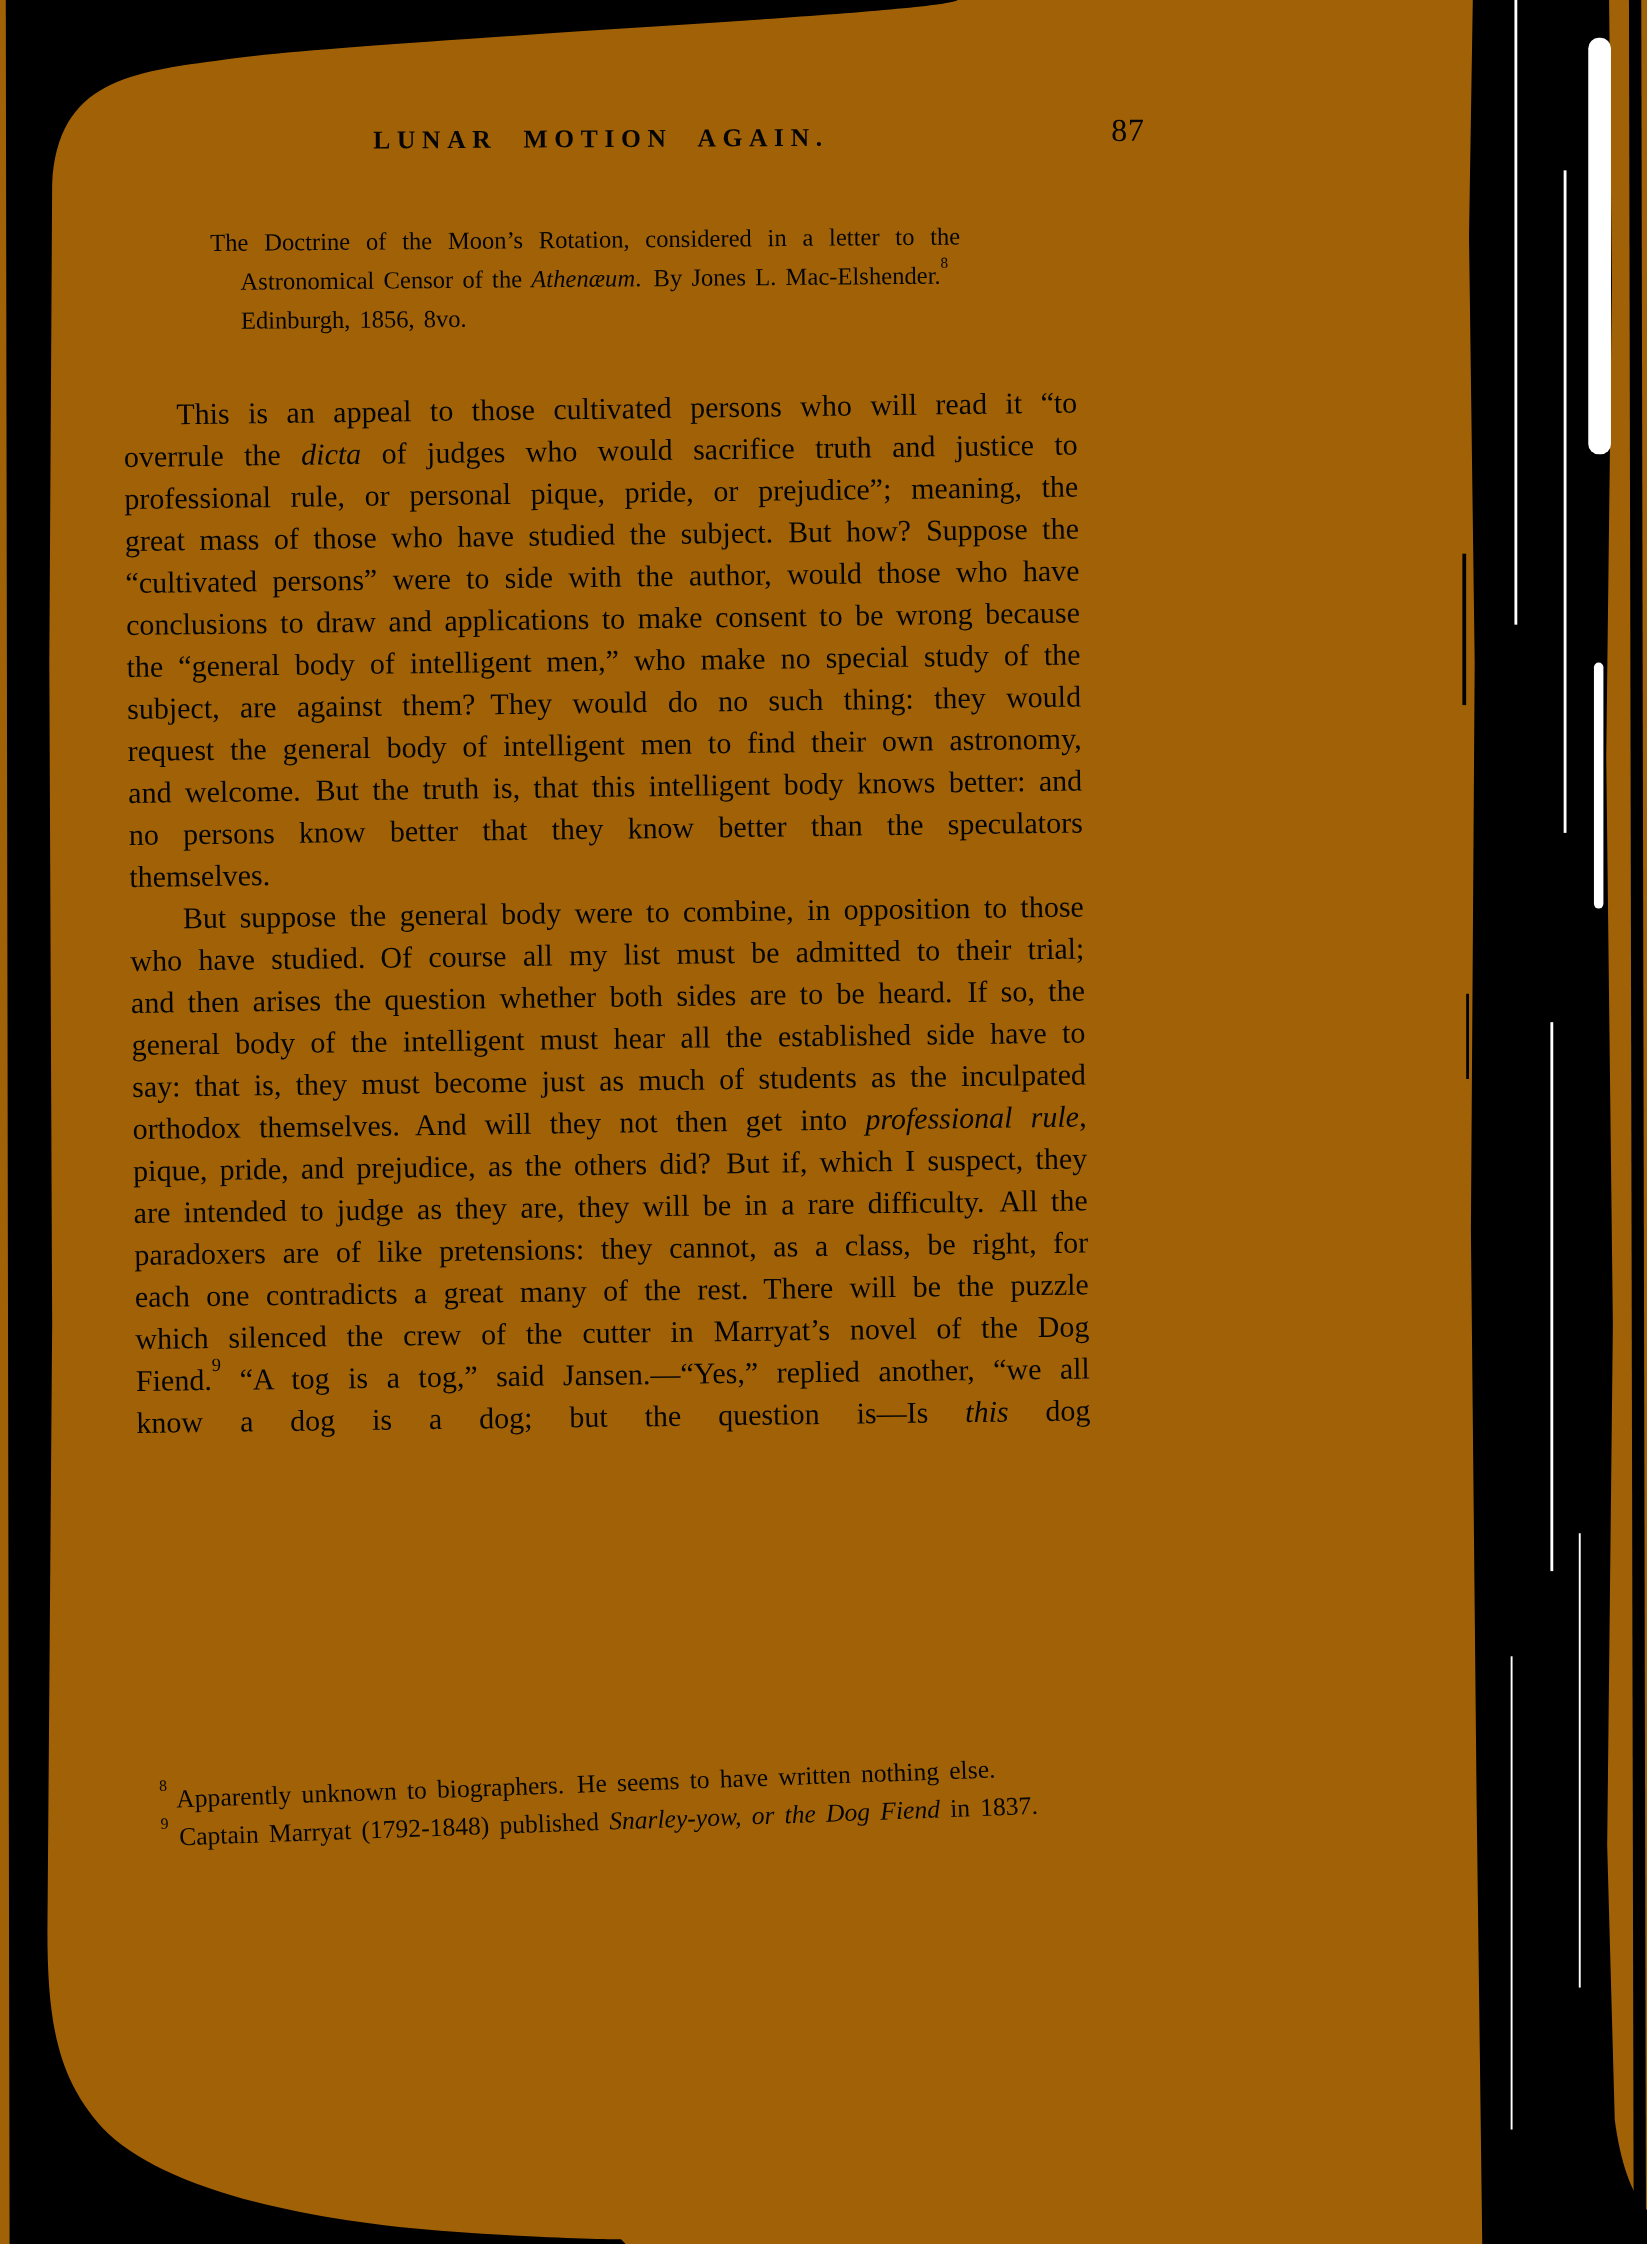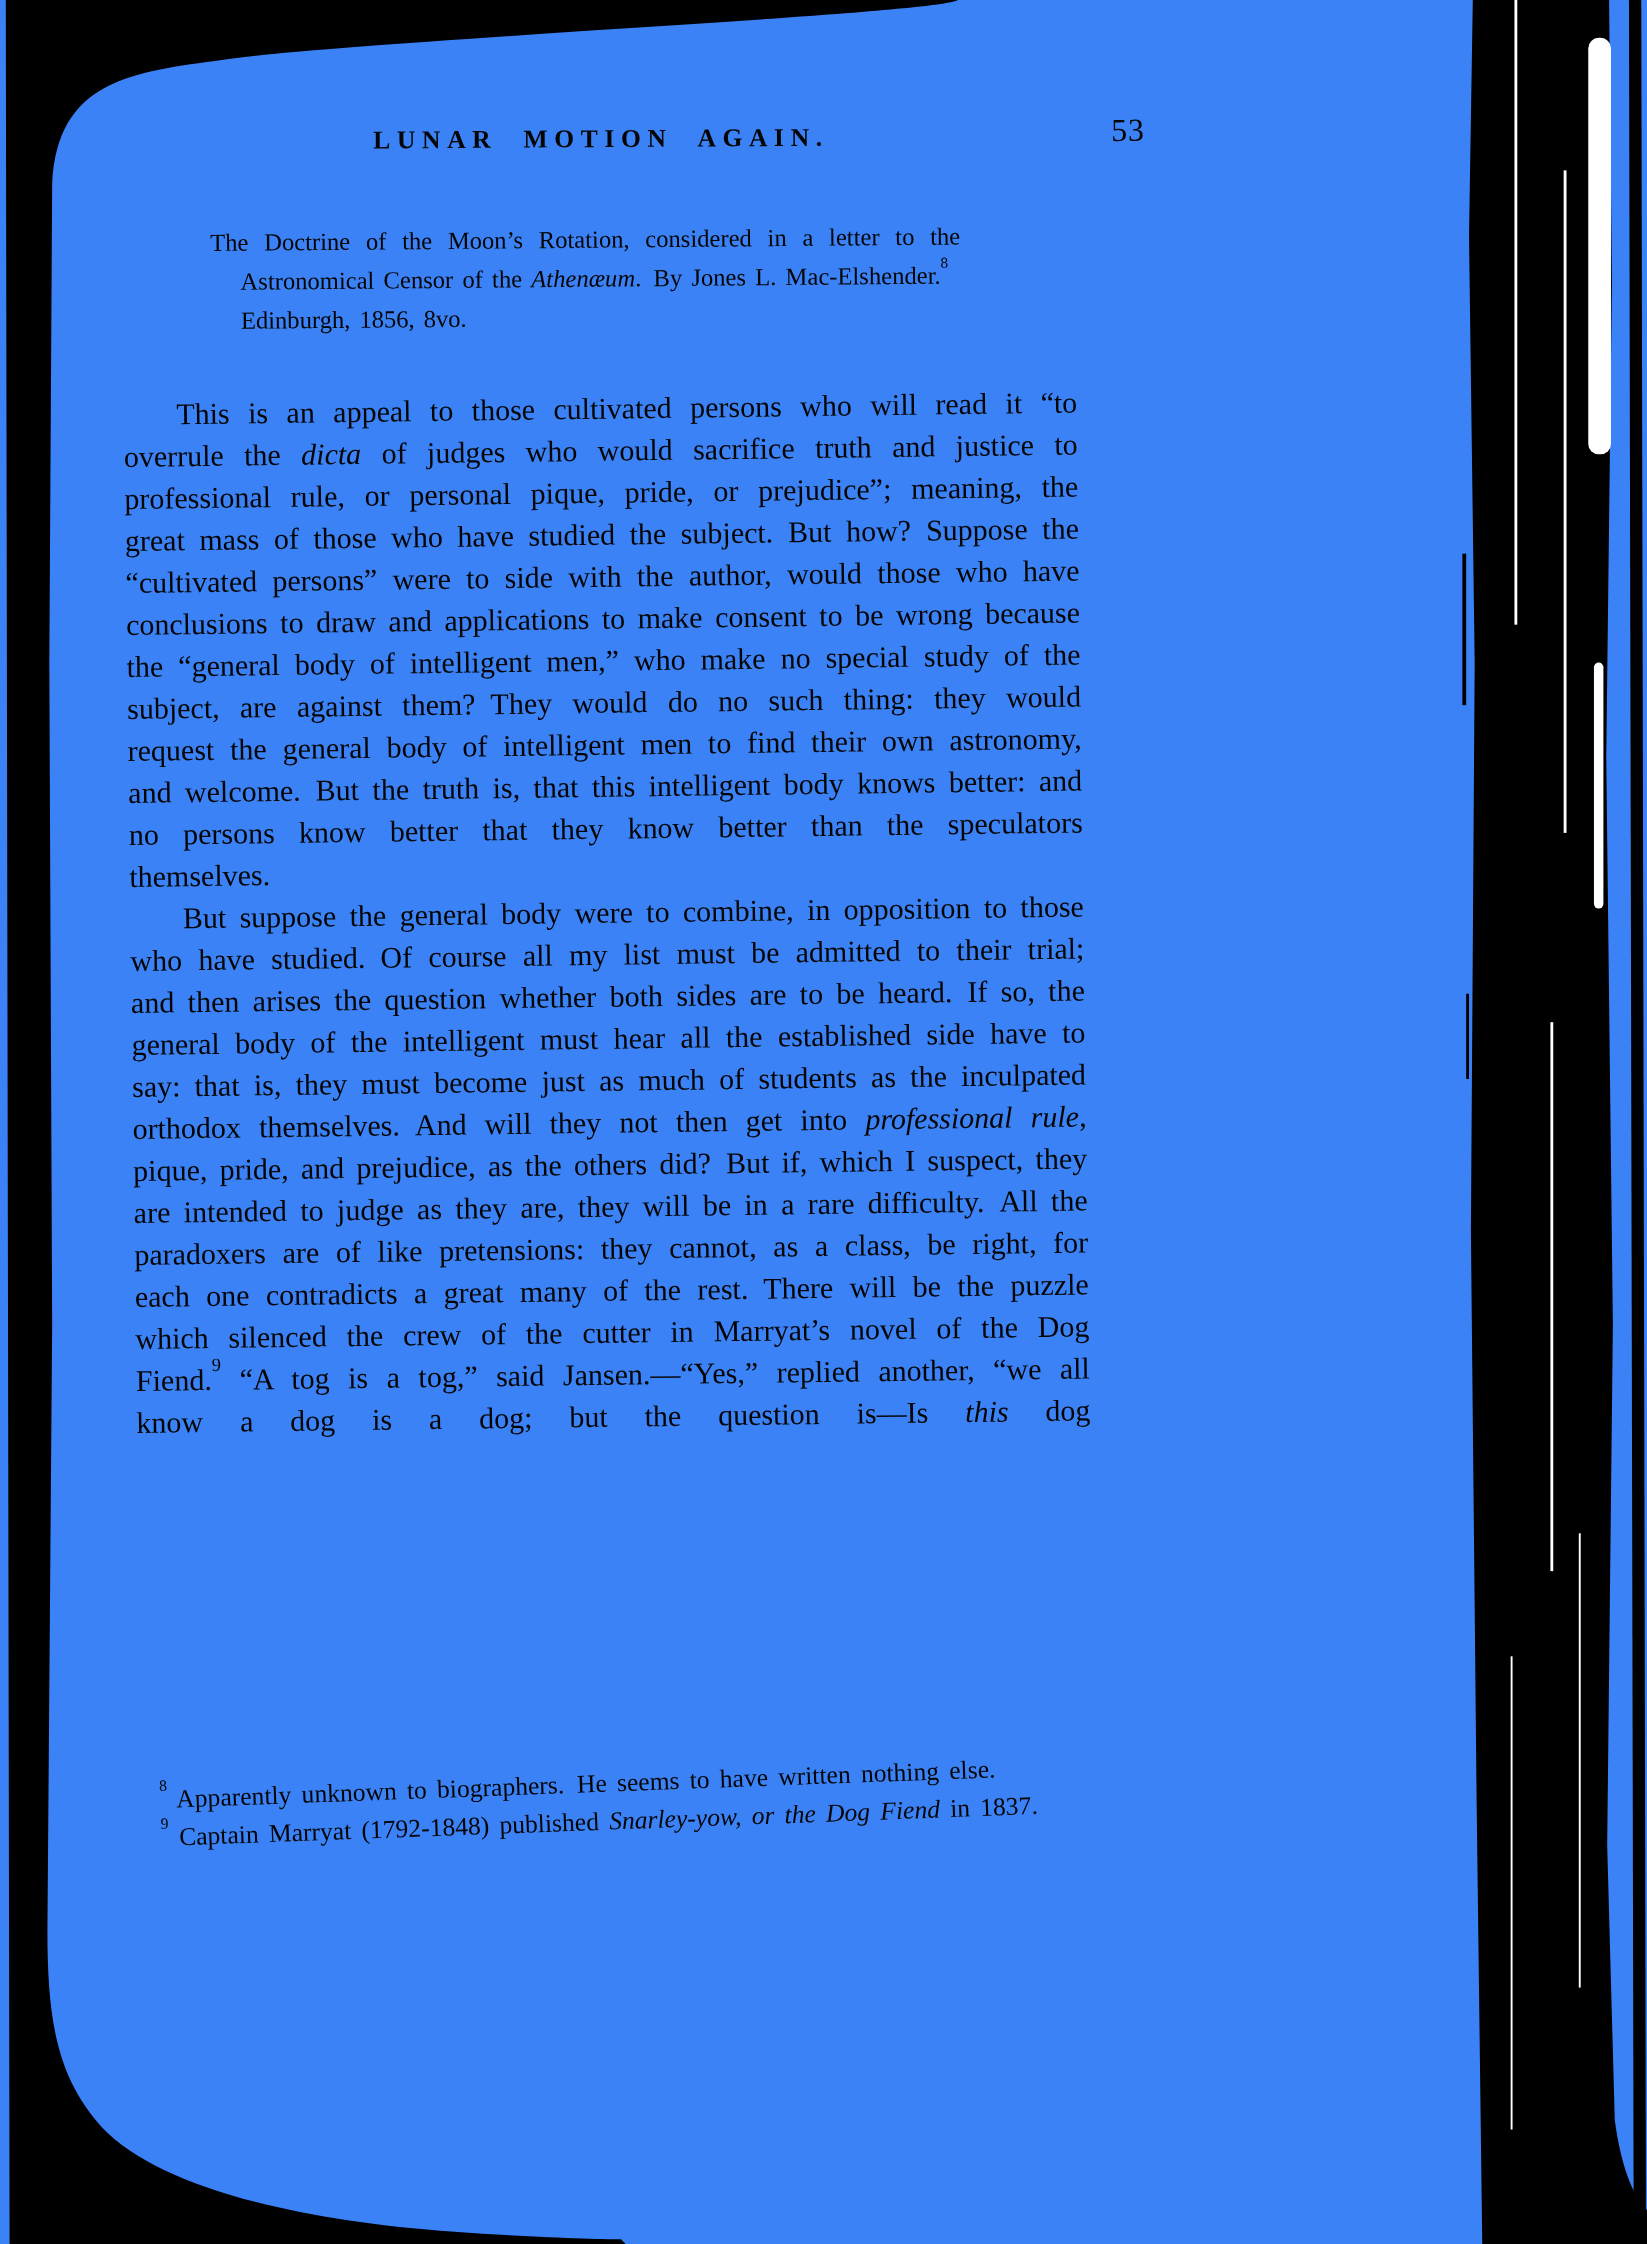--- a/index.html
+++ b/index.html
@@ -1,19 +1,19 @@
 <!DOCTYPE html>
 <html style="font-size:15px"><head>
 <meta charset="utf-8">
 <style>
   html,body{margin:0;padding:0;background:#222;}
   .scan{
     position:relative;
     width:1648px;height:2245px;
-    background:#3b82f6;
+    background:#a16207;
     overflow:hidden;
     font-family:"Liberation Serif","DejaVu Serif",serif;
     color:#050505;
   }
   .artifacts{position:absolute;inset:0;z-index:1;}
   .page-content{position:absolute;inset:0;z-index:2;}
 
   .header-row{
     position:absolute;top:127px;left:123px;width:956px;
     transform:rotate(-0.35deg);transform-origin:left center;
@@ -92,21 +92,21 @@
     <path fill="#000" d="M1721,0 L1734,0 L1739,2372 L1726,2372 Z"></path>
 
     <rect x="1545" y="585" width="4" height="160" fill="#000"></rect>
     <rect x="1549" y="1050" width="3" height="90" fill="#000"></rect>
   </svg>
 
   <div class="page-content">
 
     <div class="header-row">
       <span class="running-header">LUNAR MOTION AGAIN.</span>
-      <span class="page-number">53</span>
+      <span class="page-number">87</span>
     </div>
 
     <div class="citation">The Doctrine of the Moon’s Rotation, considered in a letter to the Astronomical Censor of the <i>Athenæum</i>. By Jones L. Mac-Elshender.<sup>8</sup> Edinburgh, 1856, 8vo.</div>
 
     <div class="body-text">
       <p>This is an appeal to those cultivated persons who will read it “to overrule the <i>dicta</i> of judges who would sacrifice truth and justice to professional rule, or personal pique, pride, or prejudice”; meaning, the great mass of those who have studied the subject. But how? Suppose the “cultivated persons” were to side with the author, would those who have conclusions to draw and applications to make consent to be wrong because the “general body of intelligent men,” who make no special study of the subject, are against them? They would do no such thing: they would request the general body of intelligent men to find their own astronomy, and welcome. But the truth is, that this intelligent body knows better: and no persons know better that they know better than the speculators themselves.</p>
       <p class="cont">But suppose the general body were to combine, in opposition to those who have studied. Of course all my list must be admitted to their trial; and then arises the question whether both sides are to be heard. If so, the general body of the intelligent must hear all the established side have to say: that is, they must become just as much of students as the inculpated orthodox themselves. And will they not then get into <i>professional rule</i>, pique, pride, and prejudice, as the others did? But if, which I suspect, they are intended to judge as they are, they will be in a rare difficulty. All the paradoxers are of like pretensions: they cannot, as a class, be right, for each one contradicts a great many of the rest. There will be the puzzle which silenced the crew of the cutter in Marryat’s novel of the Dog Fiend.<sup>9</sup> “A tog is a tog,” said Jansen.—“Yes,” replied another, “we all know a dog is a dog; but the question is—Is <i>this</i> dog</p>
     </div>
 
     <div class="footnotes">

